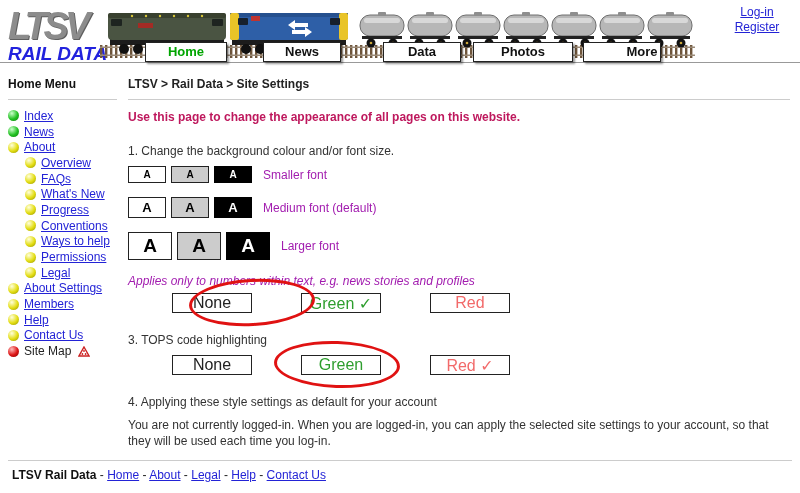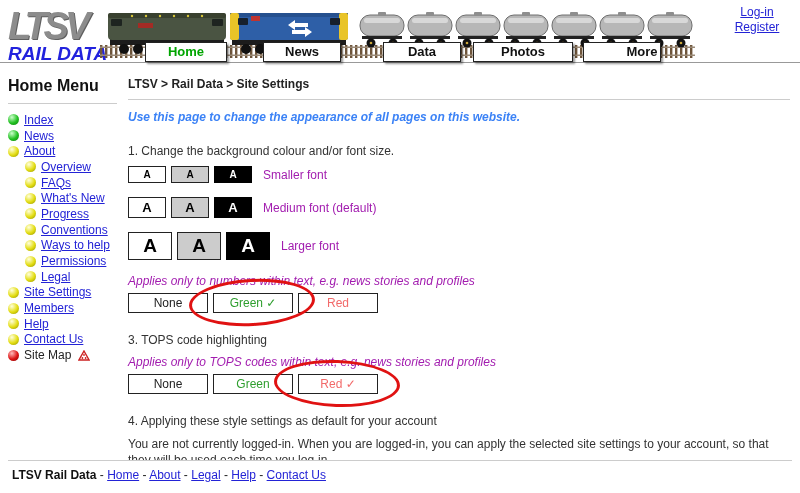--- a/index.html
+++ b/index.html
@@ -34,56 +34,56 @@
   .nav-news   { left:263px; width:78px; }
   .nav-data   { left:383px; width:78px; }
   .nav-photos { left:473px; width:100px; }
   .nav-more   { left:583px; width:78px;padding-left:40px; }
   .auth { position:absolute; right:10px; top:5px; width:66px; text-align:center; line-height:15px; }
   .auth a { display:block; color:var(--link, #2323d6); text-decoration:underline; cursor:pointer; }
 
   
   .body-row { display:flex; align-items:flex-start; }
   aside { width:125px; flex:none; padding:8px 0 0 8px; }
-  .menu-title { font-weight:bold; font-size:16px; color:#111; padding:6px 0 2px; }
+  .menu-title { font-weight:bold; font-size:12px; color:#111; padding:6px 0 2px; }
   .thin-rule { border:none; border-top:1px solid #ccc; margin:6px 0 8px; }
   aside .thin-rule { margin-right:8px; }
   .menu-item { display:flex; align-items:center; gap:5px; height:15.7px; white-space:nowrap; }
   .menu-item.ind { padding-left:17px; }
   .menu-item a { color:var(--link, #2323d6); text-decoration:underline; cursor:pointer; }
   .menu-item .plain { color:#222; }
   .ball { width:11px; height:11px; border-radius:50%; flex:none; }
   .ball-green  { background:radial-gradient(circle at 35% 30%, #ccffcc, #22c122 55%, #0f7a0f); }
   .ball-yellow { background:radial-gradient(circle at 35% 30%, #ffffdd, #e3dd12 55%, #8e8e00); }
   .ball-red    { background:radial-gradient(circle at 35% 30%, #ffbbbb, #dd1515 55%, #7c0303); }
   .warn-icon { margin-left:2px; }
 
   main { flex:1; padding:8px 10px 0 3px; }
   .breadcrumb { font-weight:bold; color:#222; margin:6px 0 8px; }
-  .intro { font-weight:bold; color:#3b82f6; margin:10px 0 20px;font-style:italic; }
+  .intro { font-weight:bold; color:#be185d; margin:10px 0 20px; }
   .sec-heading { margin:16px 0 8px; color:#333; }
 
   .fs-row { display:flex; align-items:center; gap:5px; margin:0 0 14px; }
   .fsz {
     border:1px solid #222; font-family:inherit; font-weight:bold; text-align:center;
     padding:0; cursor:pointer;
   }
   .sz-s { width:38px; height:17px; font-size:10px; }
   .sz-m { width:38px; height:21px; font-size:13px; }
   .sz-l { width:44px; height:28px; font-size:19px; }
   .bg-white { background:#fff; color:#000; }
   .bg-gray  { background:#ccc; color:#000; }
   .bg-black { background:#000; color:#fff; border-color:#000; }
   .fs-label { margin-left:6px; color:#a21caf; }
 
   .note { font-style:italic; margin:2px 0 5px; color:#a21caf; }
   .opt-row { position:relative; display:flex; gap:5px; margin:2px 0 20px; width:fit-content; }
   .opt {
     width:80px; height:20px; background:#fff; border:1px solid #222;
-    font-family:inherit; font-size:12px; padding:0; cursor:pointer;
+    font-family:inherit; font-size:16px; padding:0; cursor:pointer;margin-left:44px;
   }
   .opt-black { color:#222; }
   .opt-green { color:var(--green_option, #2e9e2e); }
   .opt-red   { color:var(--red_option, #f26a6a); }
   .circle-annot {
     position:absolute; border:3px solid var(--annotation, #e01212);
     border-radius:50%; pointer-events:none;
   }
   .circ-2 { left:61px; top:-14px; width:126px; height:47px; transform:rotate(-3deg); }
   .circ-3 { left:146px; top:-14px; width:126px; height:47px; transform:rotate(2deg); }
@@ -291,21 +291,21 @@
       <div class="menu-item ind">
         <span class="ball ball-yellow"></span>
         <a href="#">Permissions</a>
       </div>
       <div class="menu-item ind">
         <span class="ball ball-yellow"></span>
         <a href="#">Legal</a>
       </div>
       <div class="menu-item">
         <span class="ball ball-yellow"></span>
-        <a href="#">Site Settings</a>
+        <a href="#">About Settings</a>
       </div>
       <div class="menu-item">
         <span class="ball ball-yellow"></span>
         <a href="#">Members</a>
       </div>
       <div class="menu-item">
         <span class="ball ball-yellow"></span>
         <a href="#">Help</a>
       </div>
       <div class="menu-item">
@@ -351,21 +351,20 @@
 
       <div class="note">Applies only to numbers within text, e.g. news stories and profiles</div>
       <div class="opt-row">
         <button class="opt opt-black">None</button>
         <button class="opt opt-green">Green ✓</button>
         <button class="opt opt-red">Red</button>
         <div class="circle-annot circ-2"></div>
       </div>
 
       <div class="sec-heading">3. TOPS code highlighting</div>
-      <div class="note">Applies only to TOPS codes within text, e.g. news stories and profiles</div>
       <div class="opt-row">
         <button class="opt opt-black">None</button>
         <button class="opt opt-green">Green</button>
         <button class="opt opt-red">Red ✓</button>
         <div class="circle-annot circ-3"></div>
       </div>
 
       <div class="sec-heading">4. Applying these style settings as default for your account</div>
       <div class="sec4-body">You are not currently logged-in. When you are logged-in, you can apply the selected site settings to your account, so that they will be used each time you log-in.</div>
     </main>

